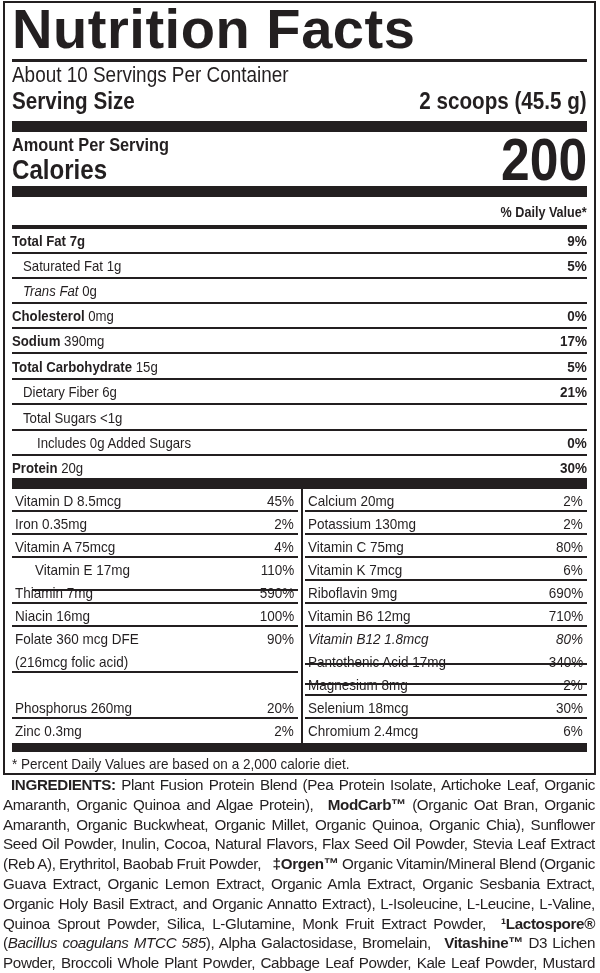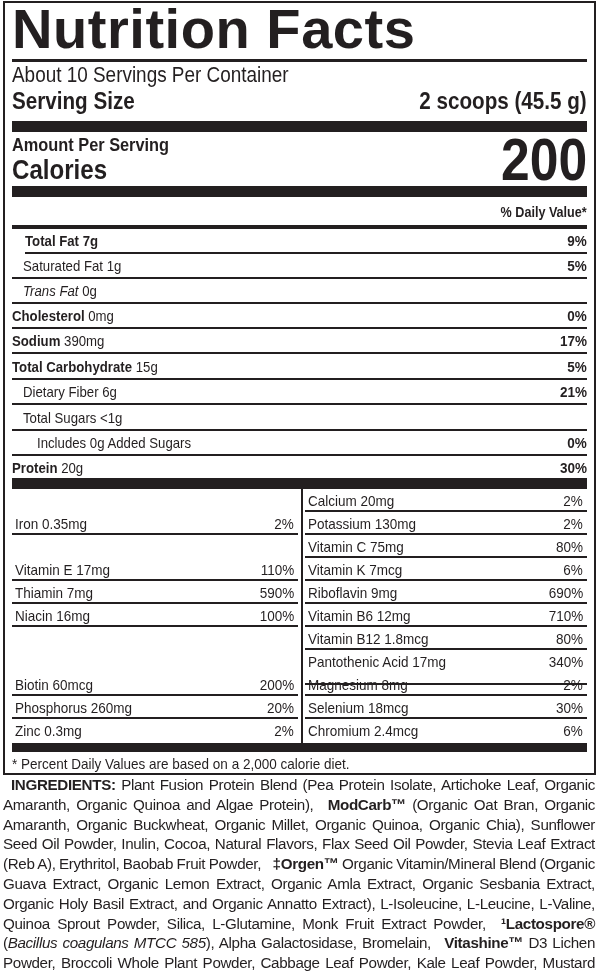--- a/index.html
+++ b/index.html
@@ -49,21 +49,21 @@
       <span class="val">2 scoops (45.5 g)</span>
     </div>
     <div class="hr" style="top:118px;height:11px;"></div>
     <div class="aps">Amount Per Serving</div>
     <div class="calories-lbl">Calories</div>
     <div class="calories-val">200</div>
     <div class="hr" style="top:183px;height:11px;"></div>
     <div class="dv-head">% Daily Value*</div>
     <div class="hr" style="top:222px;height:4px;"></div>
 
-    <div class="nut-row" style="top:226px;margin-left:13px;">
+    <div class="nut-row" style="top:226px;">
       <span class="name b"><span>Total Fat</span><span> 7g</span></span>
       <span class="pct">9%</span>
       <div class="line"></div>
     </div>
     <div class="nut-row" style="top:251px;">
       <span class="name" style="left:11px;">Saturated Fat 1g</span>
       <span class="pct">5%</span>
       <div class="line"></div>
     </div>
     <div class="nut-row" style="top:276px;">
@@ -99,43 +99,54 @@
       <span class="pct">0%</span>
       <div class="line"></div>
     </div>
     <div class="nut-row" style="top:453px;text-align:center;">
       <span class="name"><span class="b">Protein</span><span> 20g</span></span>
       <span class="pct">30%</span>
     </div>
     <div class="hr" style="top:475px;height:11px;"></div>
 
     <div class="vit-col vit-left">
+      <div class="vrow" style="top:0;height:23px;">
+          <span class="name">Vitamin D 8.5mcg</span>
+          <span class="pct">45%</span>
+          <div class="line"></div>
+        </div>
       <div class="vrow" style="top:23px;height:23px;">
           <span class="name">Iron 0.35mg</span>
           <span class="pct">2%</span>
           <div class="line"></div>
         </div>
-      <div class="vrow" style="top:69px;height:23px;">
+      <div class="vrow" style="top:46px;height:23px;">
+          <span class="name">Vitamin A 75mcg</span>
+          <span class="pct">4%</span>
+          <div class="line"></div>
+        </div>
+      <div class="vrow" style="top:69px;height:33px;margin-left:20px;">
           <span class="name">Vitamin E 17mg</span>
           <span class="pct">110%</span>
           <div class="line"></div>
         </div>
       <div class="vrow" style="top:92px;height:23px;">
           <span class="name">Thiamin 7mg</span>
           <span class="pct">590%</span>
           <div class="line"></div>
         </div>
       <div class="vrow" style="top:115px;height:23px;">
           <span class="name">Niacin 16mg</span>
           <span class="pct">100%</span>
           <div class="line"></div>
         </div>
-      <div class="vrow" style="top:184px;height:23px;">
-          <span class="name">Biotin 60mcg</span>
-          <span class="pct">200%</span>
+      <div class="vrow" style="top:138px;height:46px;">
+          <span class="name">Folate 360 mcg DFE</span>
+          <span class="name2">(216mcg folic acid)</span>
+          <span class="pct">90%</span>
           <div class="line"></div>
         </div>
       <div class="vrow" style="top:207px;height:23px;">
           <span class="name">Phosphorus 260mg</span>
           <span class="pct">20%</span>
           <div class="line"></div>
         </div>
       <div class="vrow" style="top:230px;height:23px;">
           <span class="name">Zinc 0.3mg</span>
           <span class="pct">2%</span>
@@ -168,21 +179,21 @@
       <div class="vrow" style="top:92px;height:23px;">
           <span class="name">Riboflavin 9mg</span>
           <span class="pct">690%</span>
           <div class="line"></div>
         </div>
       <div class="vrow" style="top:115px;height:23px;">
           <span class="name">Vitamin B6 12mg</span>
           <span class="pct">710%</span>
           <div class="line"></div>
         </div>
-      <div class="vrow" style="top:138px;height:23px;">
+      <div class="vrow" style="top:138px;height:38px;font-style:italic;">
           <span class="name">Vitamin B12 1.8mcg</span>
           <span class="pct">80%</span>
           <div class="line"></div>
         </div>
       <div class="vrow" style="top:161px;height:35px;">
           <span class="name">Pantothenic Acid 17mg</span>
           <span class="pct">340%</span>
           <div class="line"></div>
         </div>
       <div class="vrow" style="top:184px;height:23px;">

